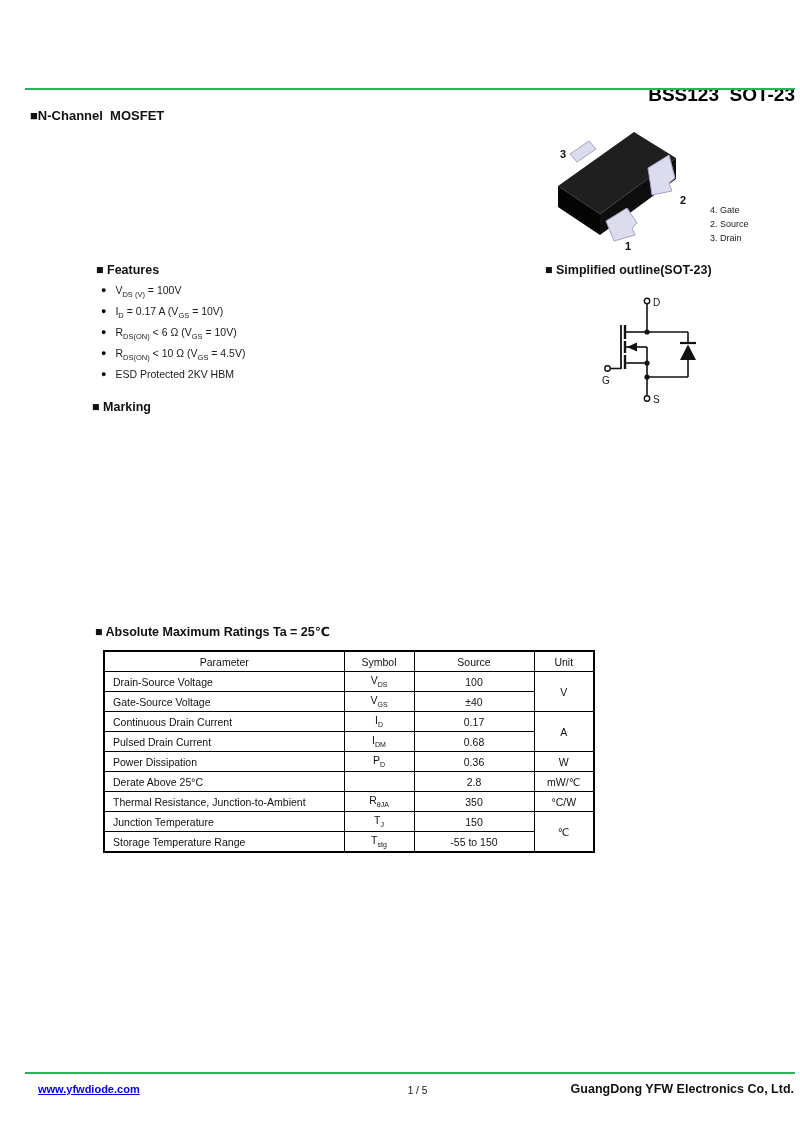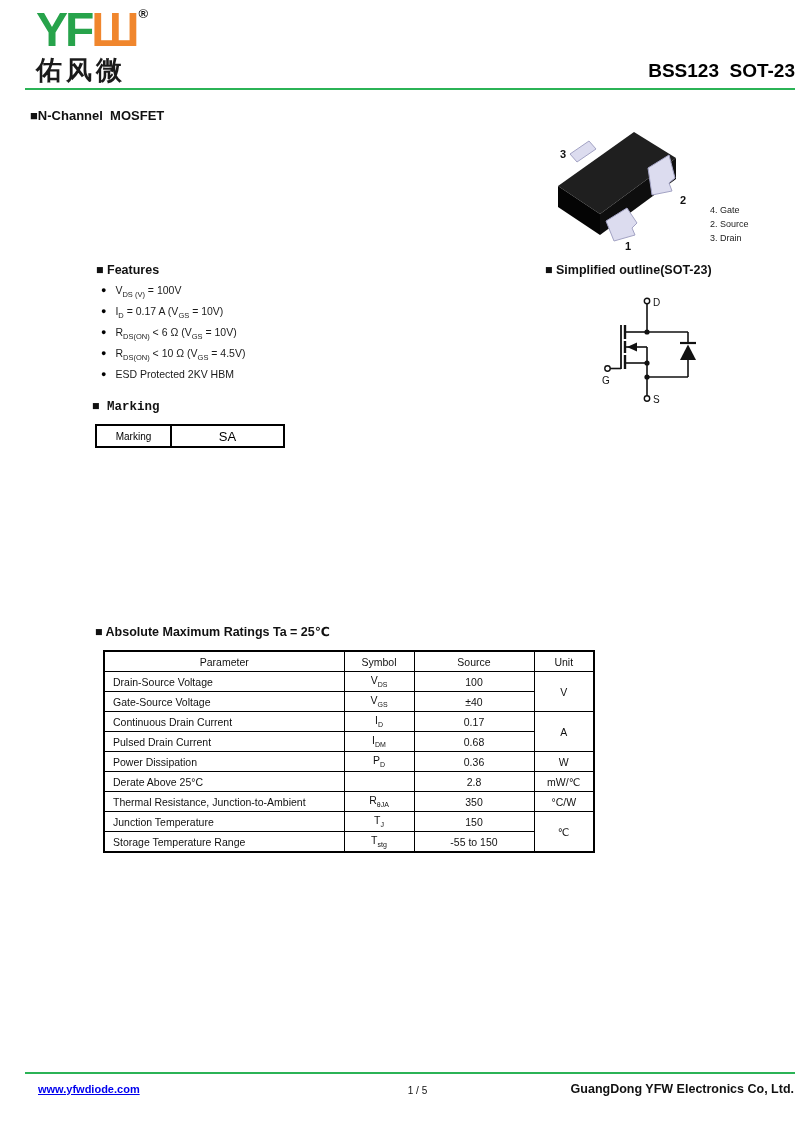--- a/index.html
+++ b/index.html
@@ -10,21 +10,21 @@
   }
   .abs{position:absolute;}
   .pre{white-space:pre;}
 
   
   .logo-latin{font-size:48px;font-weight:800;letter-spacing:-3px;line-height:1;}
   .logo-green{color:#27A34B;}
   .logo-orange{color:#F0862D;}
   .logo-reg{font-size:13px;font-weight:700;color:#111;vertical-align:28px;letter-spacing:0;margin-left:2px;}
   .logo-cn{font-size:26px;font-weight:700;letter-spacing:4px;line-height:1;margin-top:3px;color:#1a1a1a;}
-  .doc-title{font-size:19px;font-weight:800;letter-spacing:0;}
+  .doc-title{font-size:19px;font-weight:800;letter-spacing:0;margin-top:24px;}
   .green-rule{height:2px;background:#2BB356;}
 
   
   .sec-head{font-size:12.5px;font-weight:700;color:#111;}
   .type-head{font-size:13px;font-weight:700;color:#111;}
 
   
   .feature-item{display:flex;align-items:baseline;height:21px;}
   .bullet{font-size:9px;margin-right:9px;position:relative;top:-1px;}
   .ftext{font-size:10.5px;color:#1a1a1a;}
@@ -52,24 +52,20 @@
   .footer-page{font-size:10px;color:#111;}
   .footer-company{font-size:12.5px;font-weight:700;color:#111;}
 
   svg text{font-family:"Liberation Sans","DejaVu Sans",sans-serif;}
 </style>
 </head>
 <body>
 
 <div class="page">
 
-  <div class="abs" style="left:36px;top:6px;">
-    <div class="logo-latin"><span class="logo-green">YF</span><span class="logo-orange">Ш</span><span class="logo-reg">®</span></div>
-    <div class="logo-cn">佑风微</div>
-  </div>
 
   <div class="abs doc-title pre" style="right:5px;top:60px;">BSS123  SOT-23</div>
 
   <div class="abs green-rule" style="left:25px;top:88px;width:770px;"></div>
 
   <div class="abs type-head pre" style="left:30px;top:108px;">■N-Channel  MOSFET</div>
 
   <svg class="abs" style="left:548px;top:124px;" width="162" height="132" viewBox="0 0 162 132">
 
     <polygon points="22,30 41,17 48,25 29,38" fill="#dcdcef" stroke="#a3a3c4" stroke-width="1"></polygon>
@@ -142,25 +138,21 @@
     <circle cx="51" cy="70" r="2.6" fill="#111"></circle>
     <circle cx="51" cy="84" r="2.6" fill="#111"></circle>
     <circle cx="51" cy="8" r="2.7" fill="#fff" stroke="#111" stroke-width="1.4"></circle>
     <circle cx="11.5" cy="75.5" r="2.7" fill="#fff" stroke="#111" stroke-width="1.4"></circle>
     <circle cx="51" cy="105.5" r="2.7" fill="#fff" stroke="#111" stroke-width="1.4"></circle>
     <text x="57" y="13" font-size="10" fill="#111">D</text>
     <text x="6" y="91" font-size="10" fill="#111">G</text>
     <text x="57" y="110" font-size="10" fill="#111">S</text>
   </svg>
 
-  <div class="abs sec-head pre" style="left:92px;top:400px;font-family:Liberation Mono, monospace;">■ Marking</div>
-  <div class="abs marking-table" style="left:95px;top:424px;">
-    <div class="marking-cell-label">Marking</div>
-    <div class="marking-cell-value">SA</div>
-  </div>
+  <div class="abs sec-head pre" style="left:92px;top:400px;">■ Marking</div>
 
   <div class="abs sec-head pre" style="left:95px;top:624px;">■ Absolute Maximum Ratings Ta = 25℃</div>
 
   <table class="ratings abs" style="left:103px;top:650px;">
     <colgroup>
         <col style="width:240px">
         <col style="width:70px">
         <col style="width:120px">
         <col style="width:60px">
       </colgroup>

